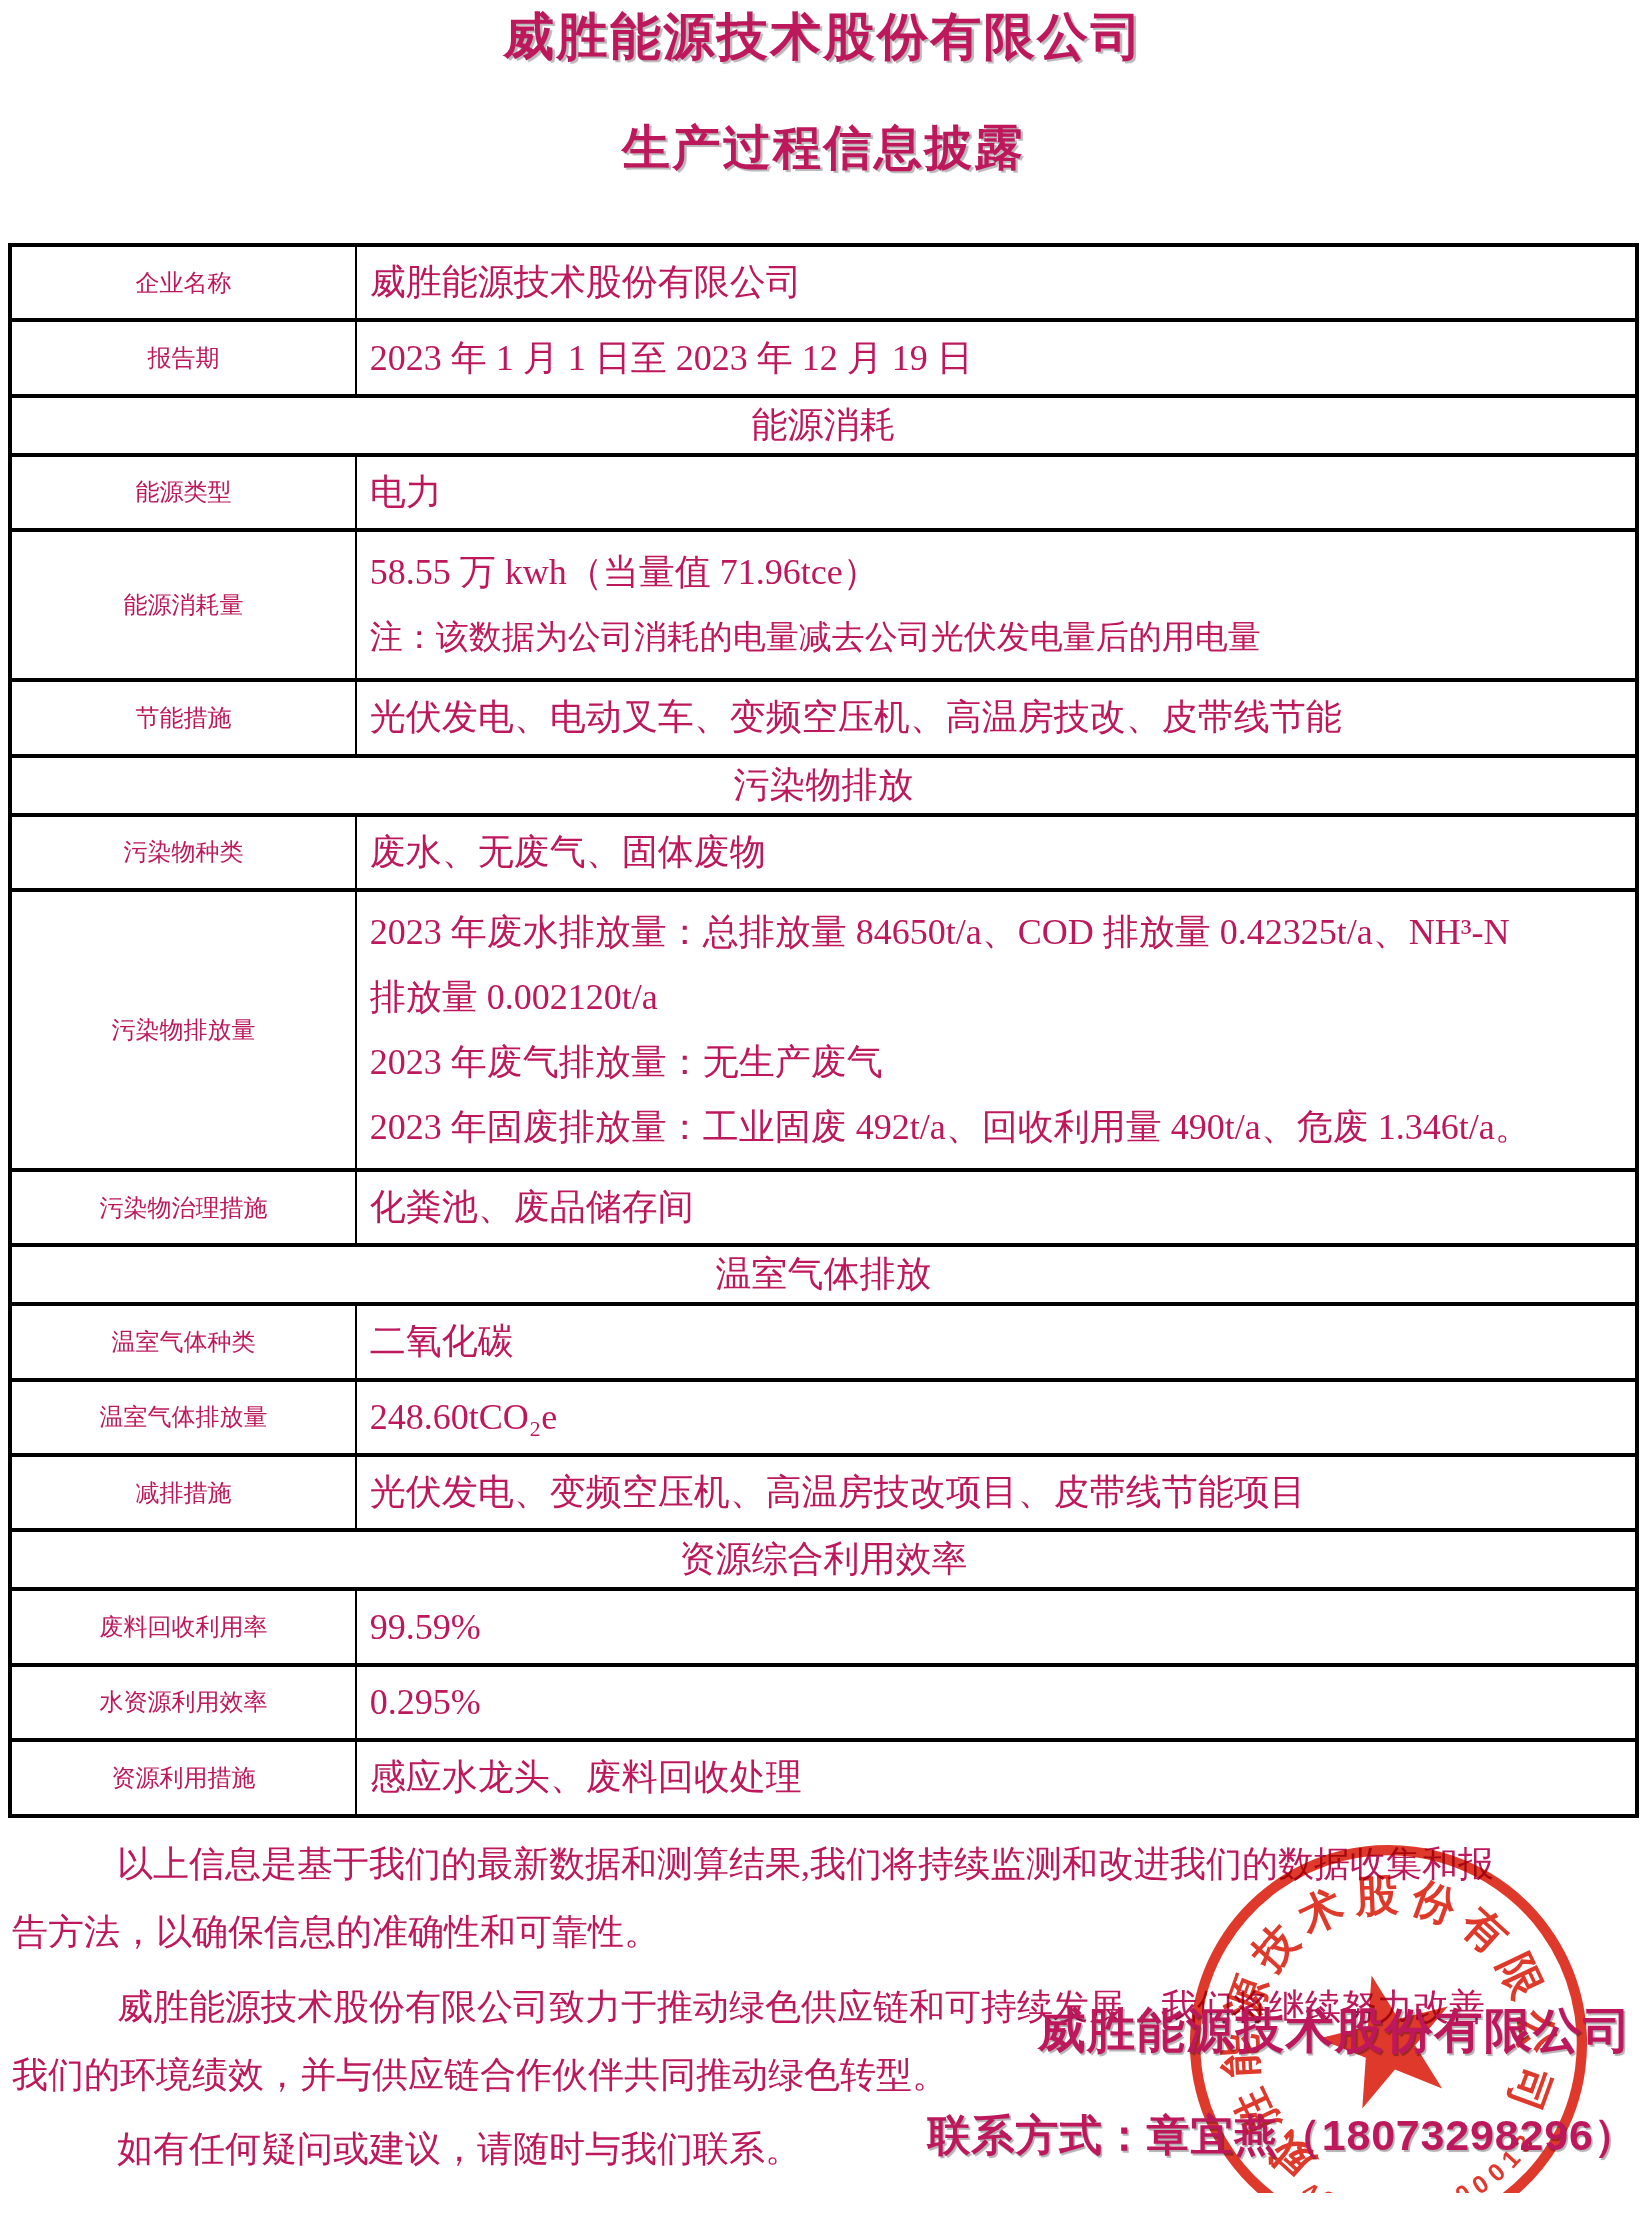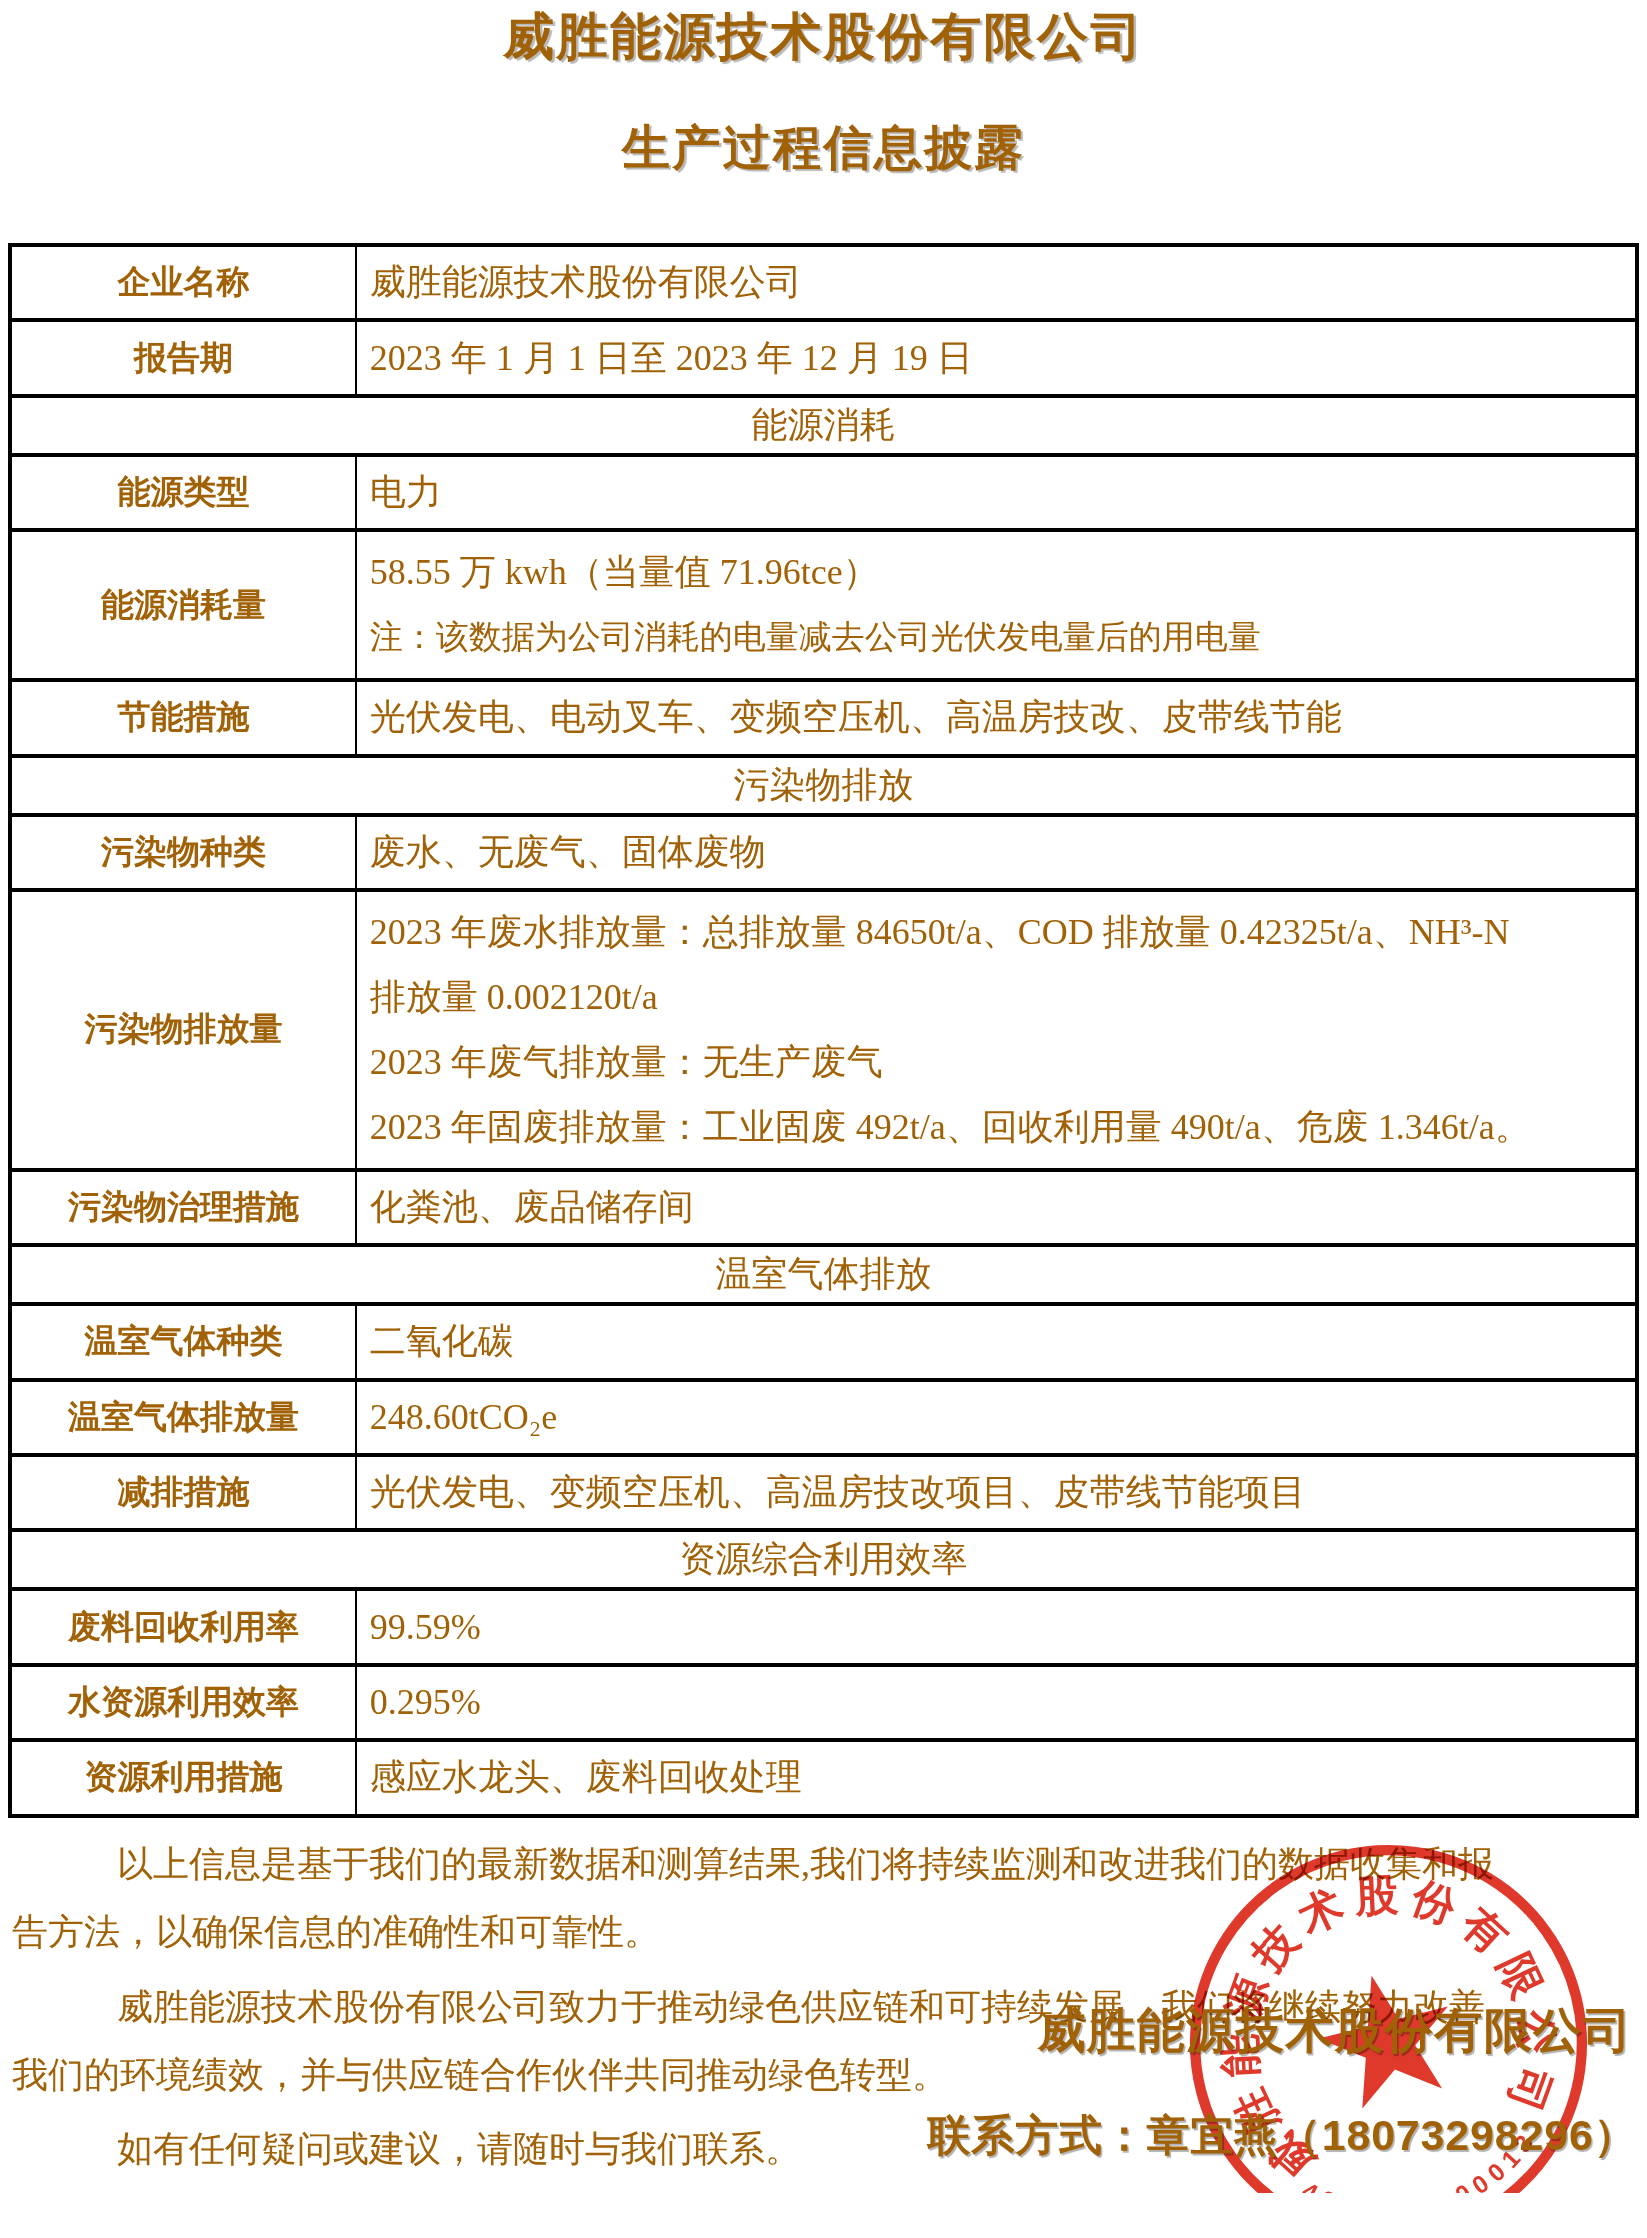--- a/index.html
+++ b/index.html
@@ -1,38 +1,38 @@
 <!DOCTYPE html>
 <html style="font-size:12.7px"><head>
 <meta charset="utf-8">
 <style>
   html,body{margin:0;padding:0;background:#ffffff;}
   .page{
-    position:relative;width:1647px;height:2193px;background:#fff;color:#a16207;
+    position:relative;width:1647px;height:2193px;background:#fff;color:#be185d;
     font-family:"Liberation Serif","DejaVu Serif",serif;overflow:hidden;
   }
   .doc-title{
     text-align:center;font-family:"Liberation Sans","DejaVu Sans",sans-serif;
     font-weight:bold;font-size:51px;line-height:57px;padding-top:8px;
     letter-spacing:2.4px;text-shadow:2.4px 2.4px 0.8px rgba(0,0,0,.28);
   }
   .doc-subtitle{
     text-align:center;font-family:"Liberation Sans","DejaVu Sans",sans-serif;
     font-weight:bold;font-size:48px;line-height:56px;margin-top:55px;
     letter-spacing:2.4px;text-shadow:2.4px 2.4px 0.8px rgba(0,0,0,.28);
   }
   table.disclosure{
     border-collapse:collapse;table-layout:fixed;
     width:1631px;margin:67px 8px 0 8px;border:4px solid #000;
   }
   table.disclosure td{
     border:2.4px solid #000;border-top-width:4px;border-bottom-width:4px;
     vertical-align:middle;overflow:hidden;
   }
-  .label-cell{width:341px;text-align:center;font-size:33px;font-weight:bold;}
+  .label-cell{width:341px;text-align:center;font-size:24px;}
   .value-cell{padding:3.2px 12.7px;font-size:36px;}
   .section-cell{text-align:center;font-size:36px;height:53px;}
   tr.single td{height:56px;}
   tr.multi td{padding-top:8px;padding-bottom:8px;}
   .v-line{line-height:65px;white-space:nowrap;}
   .v-line.small{font-size:33px;}
   .paragraphs{margin:12.7px 12px 0 12px;font-size:36px;}
   .para{margin-bottom:6.4px;}
   .para-line{line-height:68px;white-space:nowrap;}
   .para-line.indent{text-indent:105px;}

